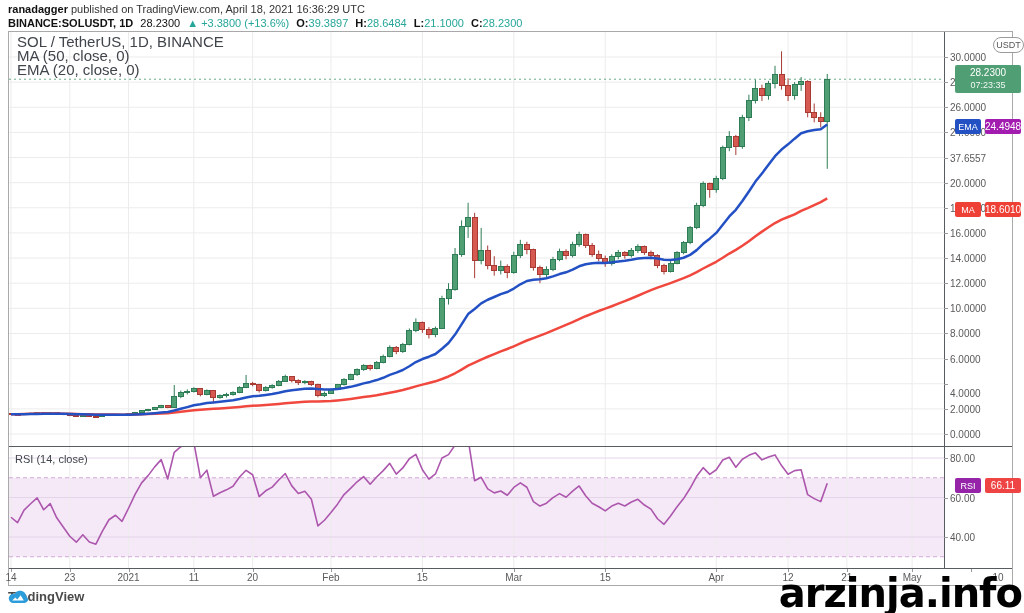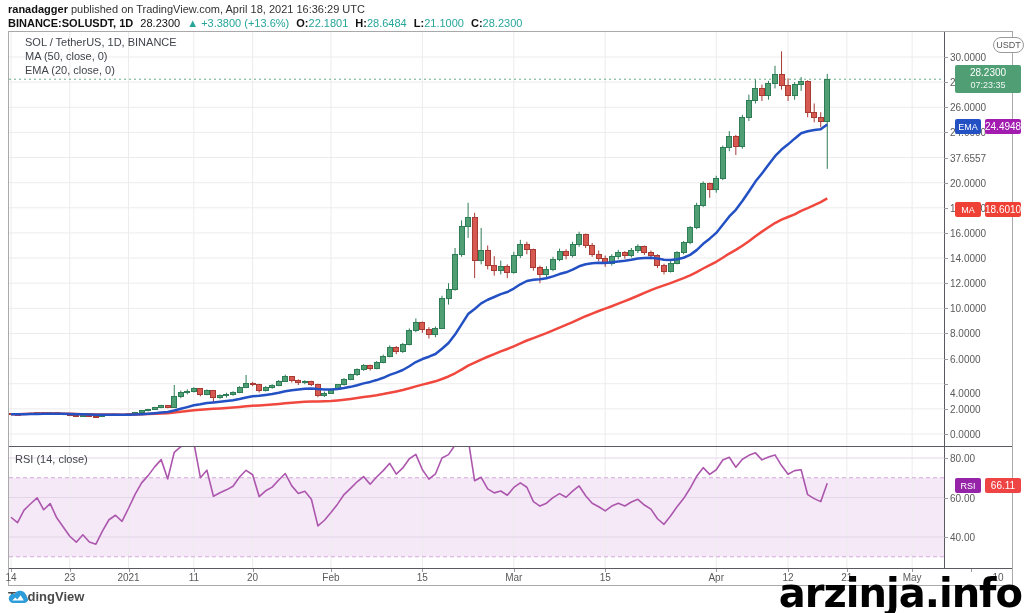--- a/index.html
+++ b/index.html
@@ -9,21 +9,21 @@
   .hdr1 b{color:#111;}
   .hdr2{position:absolute;left:8px;top:17px;font-size:11px;color:#111;font-weight:bold;}
   .hdr2 .val{color:#26a69a;font-weight:normal;}
   .hdr2 .chg{color:#26a69a;font-weight:normal;}
   .hdr2 .sep{display:inline-block;width:4px;}
   .frame{position:absolute;left:8px;top:31px;width:1005px;height:555px;
          border:1px solid #a9a9a9;box-sizing:border-box;}
   .divider{position:absolute;left:0;width:1003px;height:1px;background:#585b60;}
   .axisline{position:absolute;left:935px;top:0;width:1px;height:536px;background:#585b60;}
   svg{position:absolute;display:block;}
-  .legend{position:absolute;left:16px;top:3px;font-size:11px;color:#40444b;line-height:14px;z-index:5;}
+  .legend{position:absolute;left:8px;top:3px;font-size:15px;color:#40444b;line-height:14px;z-index:5;}
   .legend div{margin-bottom:0px;}
   .rsi-label{position:absolute;left:6px;top:421px;font-size:11px;color:#40444b;z-index:5;}
   .pxlabel{position:absolute;left:941px;width:58px;font-size:10px;color:#5a5a5a;z-index:2;}
   .ptick{position:absolute;left:935px;width:4px;height:1px;background:#9a9a9a;}
   .tlabel{position:absolute;top:540px;width:44px;margin-left:-22px;text-align:center;
           font-size:10px;color:#5a5a5a;}
   .ttick{position:absolute;top:537px;width:1px;height:3px;background:#9a9a9a;}
   .badge{position:absolute;z-index:6;color:#fff;font-size:10px;border-radius:2px;
          display:flex;align-items:center;justify-content:center;}
   .badge-price{left:946px;width:66px;height:28px;flex-direction:column;line-height:13px;}
@@ -45,21 +45,21 @@
 <body>
 
 <div class="stage">
 
   <div class="hdr1"><b>ranadagger</b><span> published on TradingView.com, April 18, 2021 16:36:29 UTC</span></div>
   <div class="hdr2">
     <span>BINANCE:SOLUSDT, 1D</span><span class="sep"></span>
     <span style="font-weight:normal">28.2300</span><span class="sep"></span>
     <span class="chg">▲</span>
     <span class="chg">+3.3800 (+13.6%)</span><span class="sep"></span>
-    <span>O:</span><span class="val">22.1801</span><span class="sep"></span>
+    <span>O:</span><span class="val">39.3897</span><span class="sep"></span>
     <span>H:</span><span class="val">28.6484</span><span class="sep"></span>
     <span>L:</span><span class="val">21.1000</span><span class="sep"></span>
     <span>C:</span><span class="val">28.2300</span>
   </div>
 
   <div class="frame">
     <svg id="main-svg" style="left:0;top:0" width="935" height="414">
         <line x1="0" y1="24.99" x2="935" y2="24.99" stroke="#ececec" stroke-width="1"></line>
         <line x1="0" y1="50.12" x2="935" y2="50.12" stroke="#ececec" stroke-width="1"></line>
         <line x1="0" y1="75.26" x2="935" y2="75.26" stroke="#ececec" stroke-width="1"></line>

